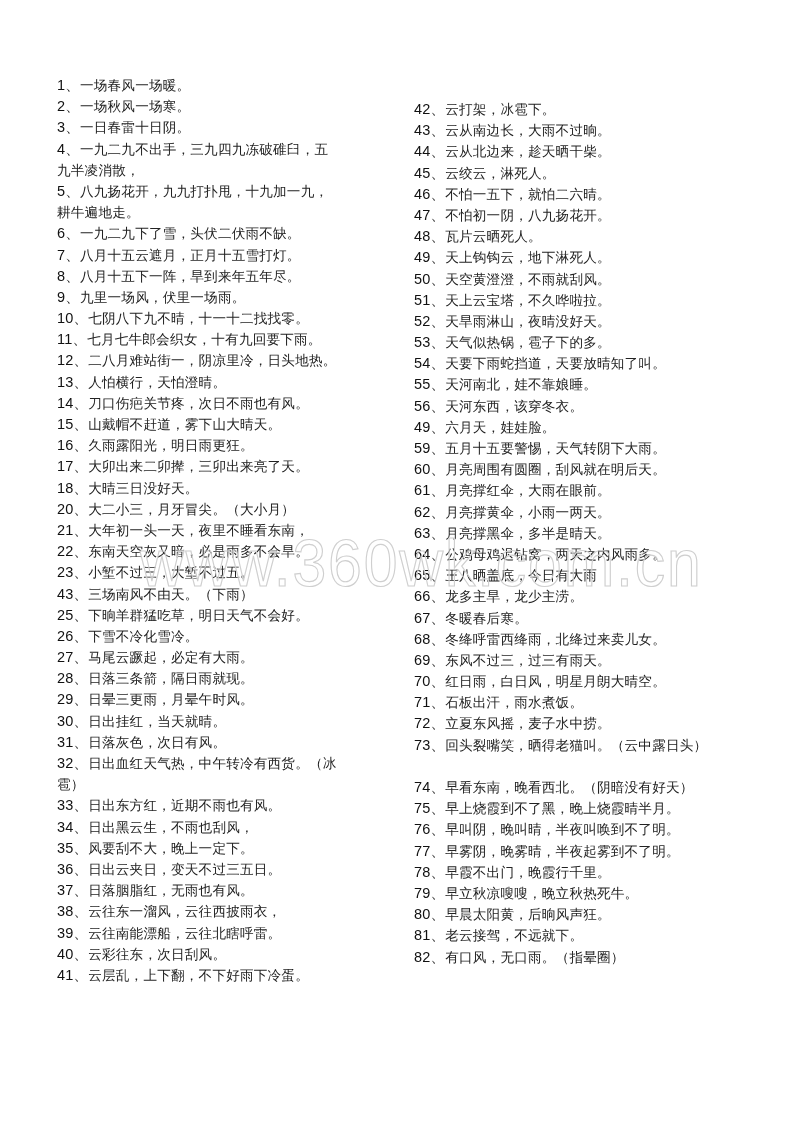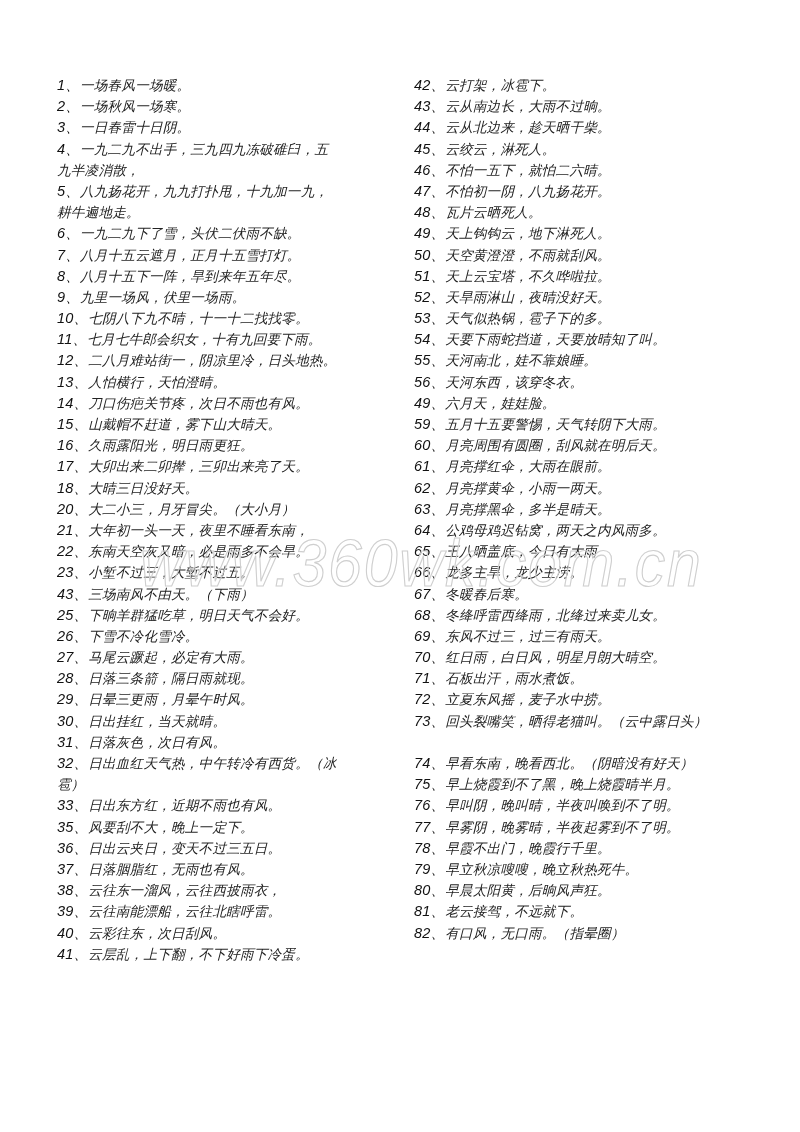--- a/index.html
+++ b/index.html
@@ -1,24 +1,24 @@
 <!DOCTYPE html>
 <html><head>
 <meta charset="utf-8">
 <style>
   html, body { margin: 0; padding: 0; }
   body {
     width: 800px; height: 1132px; background: #ffffff; position: relative; overflow: hidden;
     font-family: "DejaVu Sans", "Liberation Sans", sans-serif;
     color: #1a1a1a;
   }
-  .page { position: absolute; left: 0; top: 0; width: 800px; height: 1132px; font-style: italic; }
+  .page { position: absolute; left: 0; top: 0; width: 800px; height: 1132px; }
   .col { position: absolute; top: 75px; }
   .col-left { left: 57px; width: 345px; }
-  .col-right { left: 414px; width: 370px; }
+  .col-right { left: 414px; width: 370px; margin-top: 24px; }
   .line {
     height: 21.2px; line-height: 21.2px; font-size: 13.6px; white-space: nowrap;
     letter-spacing: 0.2px;
   }
   .line .num { font-family: "Liberation Sans", sans-serif; font-size: 14.5px; color: #111; }
   .line .txt { color: #222; }
   .watermark {
     position: absolute; left: 140px; top: 528px; width: 560px; height: 70px;
     font-family: "Liberation Sans", sans-serif; font-size: 66px; line-height: 70px;
     color: transparent; -webkit-text-stroke: 1.2px #cfcfcf; letter-spacing: 2px;
@@ -58,20 +58,21 @@
       <div class="line"><span class="num">25、</span><span class="txt">下晌羊群猛吃草，明日天气不会好。</span></div>
       <div class="line"><span class="num">26、</span><span class="txt">下雪不冷化雪冷。</span></div>
       <div class="line"><span class="num">27、</span><span class="txt">马尾云蹶起，必定有大雨。</span></div>
       <div class="line"><span class="num">28、</span><span class="txt">日落三条箭，隔日雨就现。</span></div>
       <div class="line"><span class="num">29、</span><span class="txt">日晕三更雨，月晕午时风。</span></div>
       <div class="line"><span class="num">30、</span><span class="txt">日出挂红，当天就晴。</span></div>
       <div class="line"><span class="num">31、</span><span class="txt">日落灰色，次日有风。</span></div>
       <div class="line"><span class="num">32、</span><span class="txt">日出血红天气热，中午转冷有西货。（冰</span></div>
       <div class="line"><span class="num"></span><span class="txt">雹）</span></div>
       <div class="line"><span class="num">33、</span><span class="txt">日出东方红，近期不雨也有风。</span></div>
+      <div class="line"><span class="num">34、</span><span class="txt">日出黑云生，不雨也刮风，</span></div>
       <div class="line"><span class="num">35、</span><span class="txt">风要刮不大，晚上一定下。</span></div>
       <div class="line"><span class="num">36、</span><span class="txt">日出云夹日，变天不过三五日。</span></div>
       <div class="line"><span class="num">37、</span><span class="txt">日落胭脂红，无雨也有风。</span></div>
       <div class="line"><span class="num">38、</span><span class="txt">云往东一溜风，云往西披雨衣，</span></div>
       <div class="line"><span class="num">39、</span><span class="txt">云往南能漂船，云往北瞎呼雷。</span></div>
       <div class="line"><span class="num">40、</span><span class="txt">云彩往东，次日刮风。</span></div>
       <div class="line"><span class="num">41、</span><span class="txt">云层乱，上下翻，不下好雨下冷蛋。</span></div>
     </div>
   <div class="col col-right" id="col-right">
       <div class="line"><span class="num">42、</span><span class="txt">云打架，冰雹下。</span></div>

